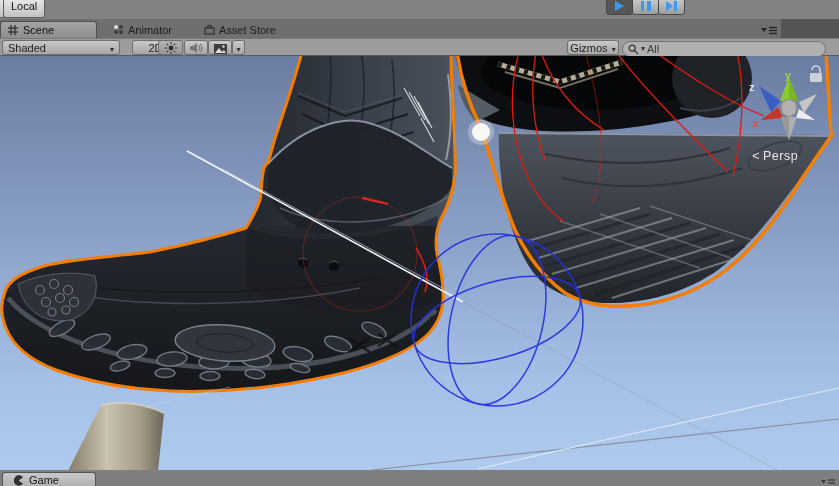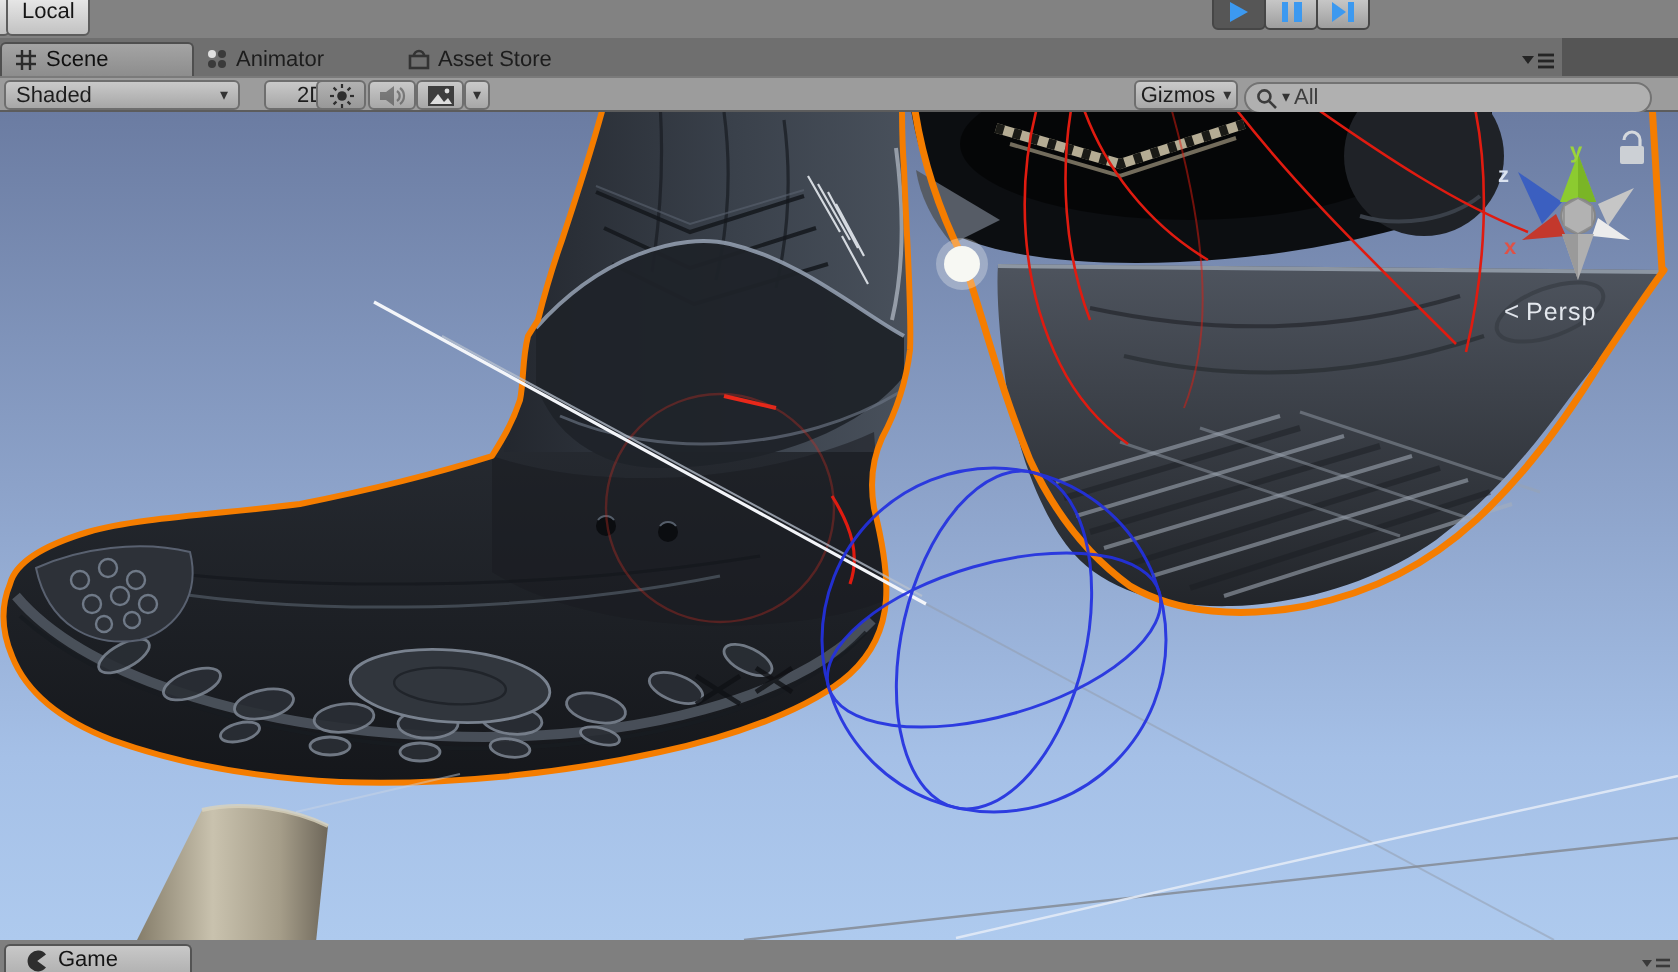--- a/index.html
+++ b/index.html
@@ -21,27 +21,27 @@
   .i-pause i{width:3.5px;height:10px;background:#3c99f0;}
   .i-step{display:flex;align-items:center;gap:1px;}
   .i-step b{width:0;height:0;border-left:7px solid #3c99f0;border-top:5px solid transparent;border-bottom:5px solid transparent;}
   .i-step i{width:2.5px;height:10px;background:#3c99f0;}
   
   .tabbar{position:absolute;left:0;top:19px;width:781px;height:19px;background:#6f6f6f;}
   .tab-active{position:absolute;left:0;top:2px;width:88px;height:16px;background:linear-gradient(#a4a4a4,#8d8d8d);
       border:1px solid #4f4f4f;border-bottom:none;border-radius:3px 3px 0 0;display:flex;align-items:center;
       gap:5px;padding-left:7px;font-size:11px;color:#101010;}
   .tab{position:absolute;top:3px;height:15px;display:flex;align-items:center;gap:4px;font-size:11px;color:#1d1d1d;}
-  .tab.animator{left:103px;} .tab.store{left:204px;}
+  .tab.animator{left:113px;} .tab.store{left:204px;}
   .tbmenu{position:absolute;right:3px;top:7px;}
   
   .toolbar{position:absolute;left:0;top:38px;width:839px;height:18px;background:#9c9c9c;
       border-top:1px solid #7a7a7a;border-bottom:1px solid #5c5c5c;box-sizing:border-box;}
   .tbtn{position:absolute;top:1px;height:15px;background:linear-gradient(#c9c9c9,#a7a7a7);
-      border:1px solid #6e6e6e;border-radius:3px;display:flex;align-items:center;justify-content:center;
+      border:1px solid #6e6e6e;border-radius:3px;display:flex;align-items:flex-end;justify-content:center;
       font-size:11px;color:#1d1d1d;box-sizing:border-box;}
   .caret{font-size:8px;color:#333;line-height:1;}
   .shaded{left:2px;width:118px;justify-content:space-between;padding:0 5px;}
   .b2d{left:132px;width:47px;}
   .bsun{left:158px;width:25px;background:linear-gradient(#b2b2b2,#989898);}
   .bspk{left:184px;width:24px;}
   .bimg{left:208px;width:24px;}
   .bimgc{left:232px;width:13px;}
   .bgiz{left:567px;width:52px;gap:4px;}
   .search{position:absolute;left:622px;top:2px;width:197px;height:14px;border-radius:8px;background:#b0b0b0;

